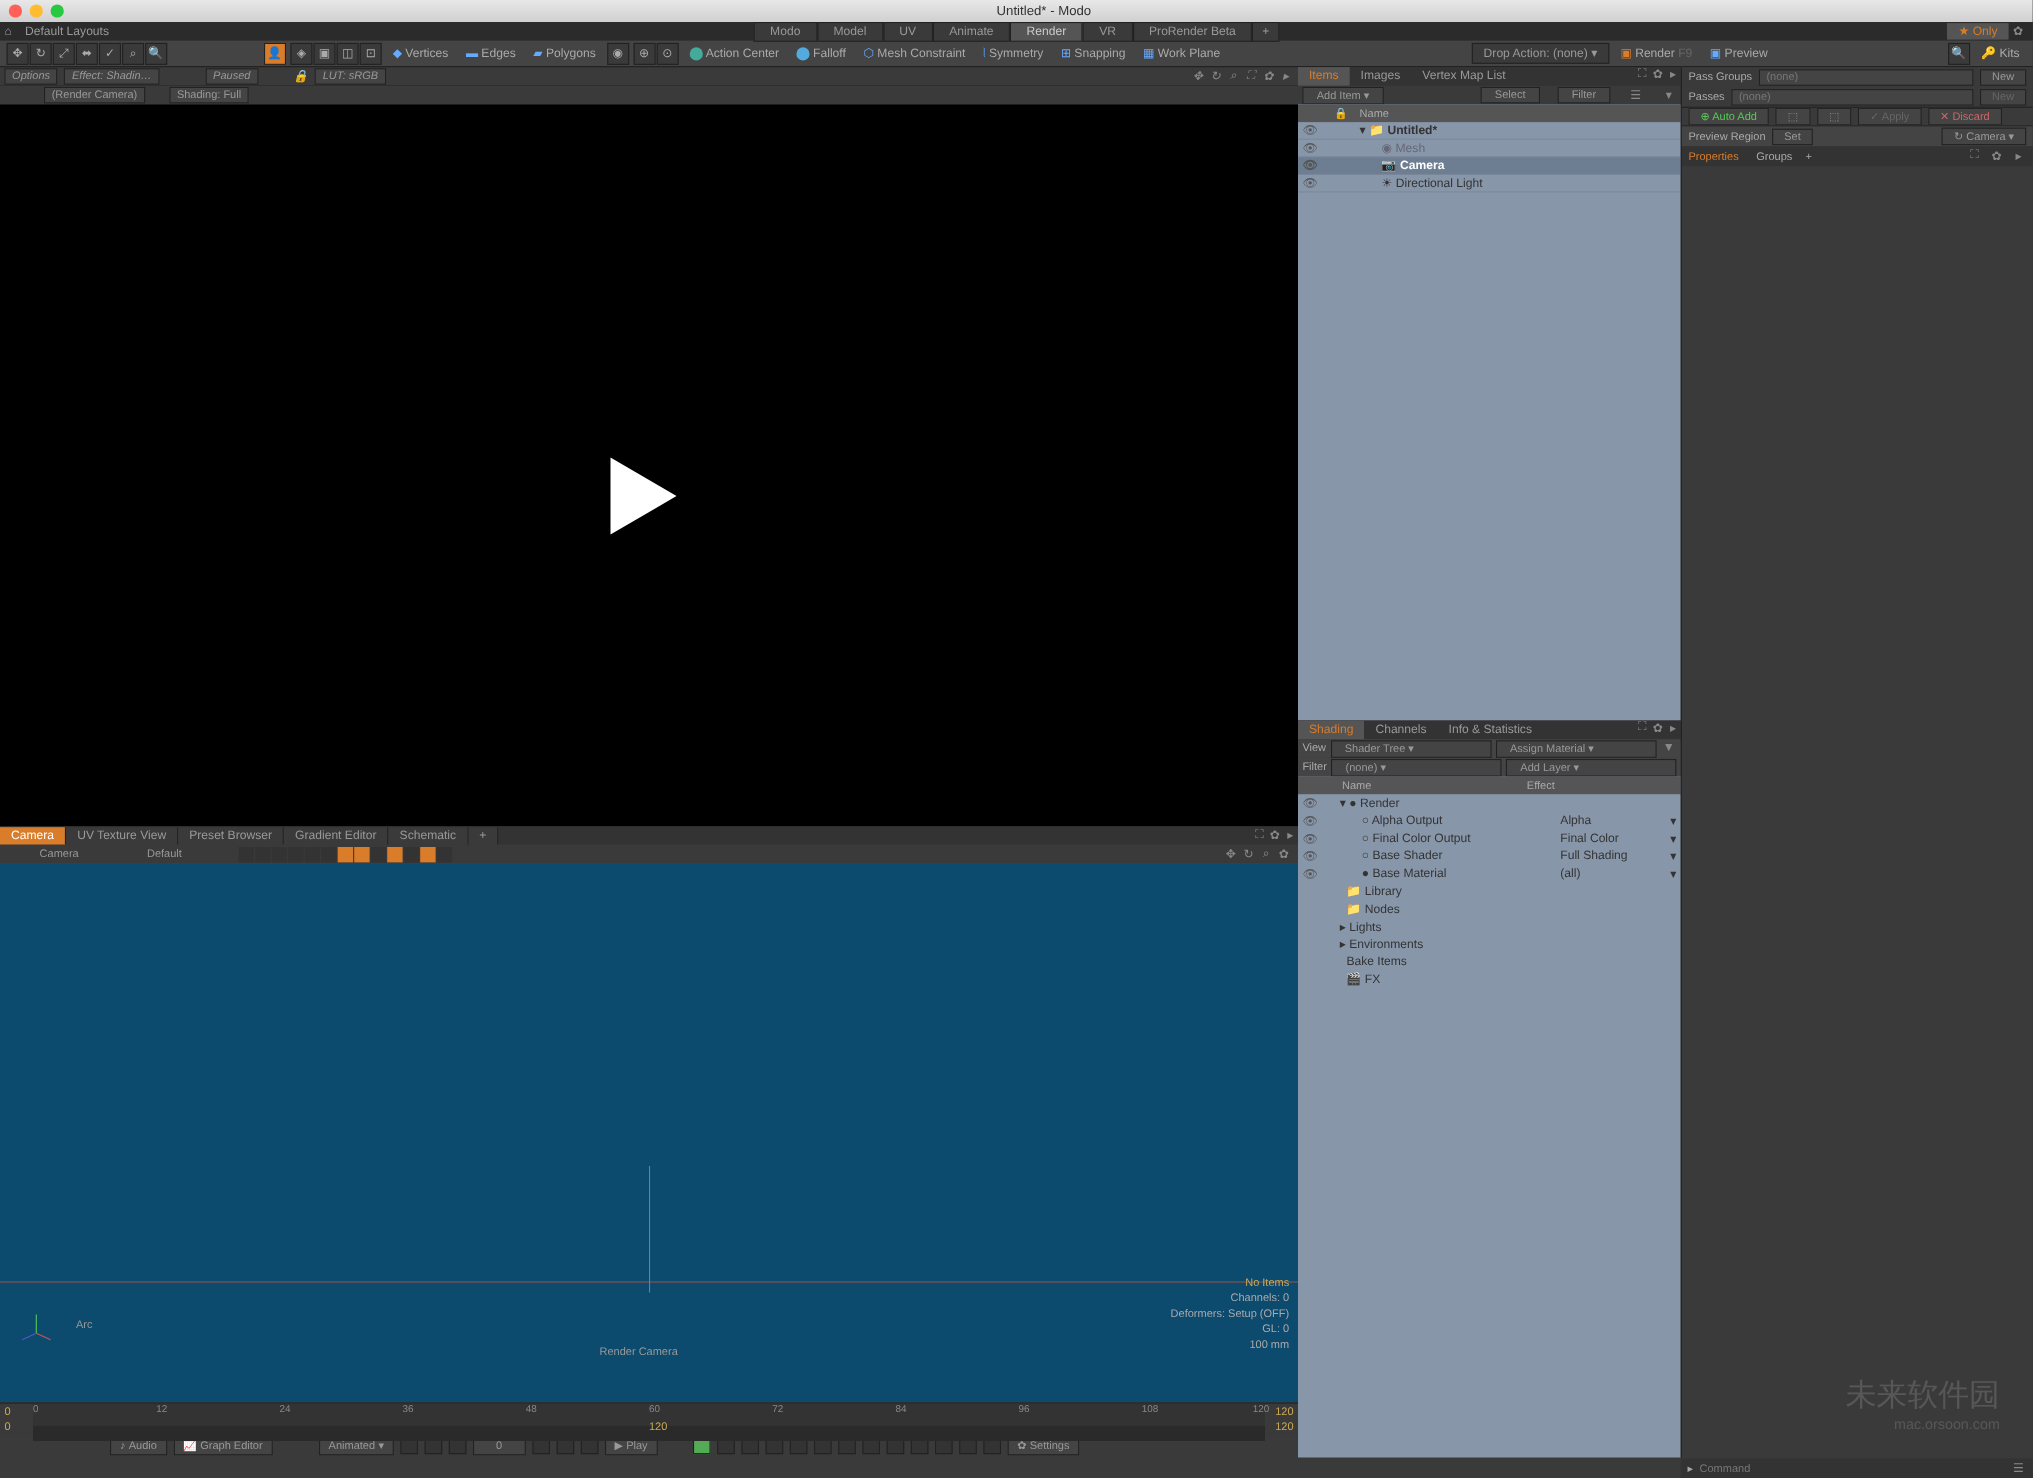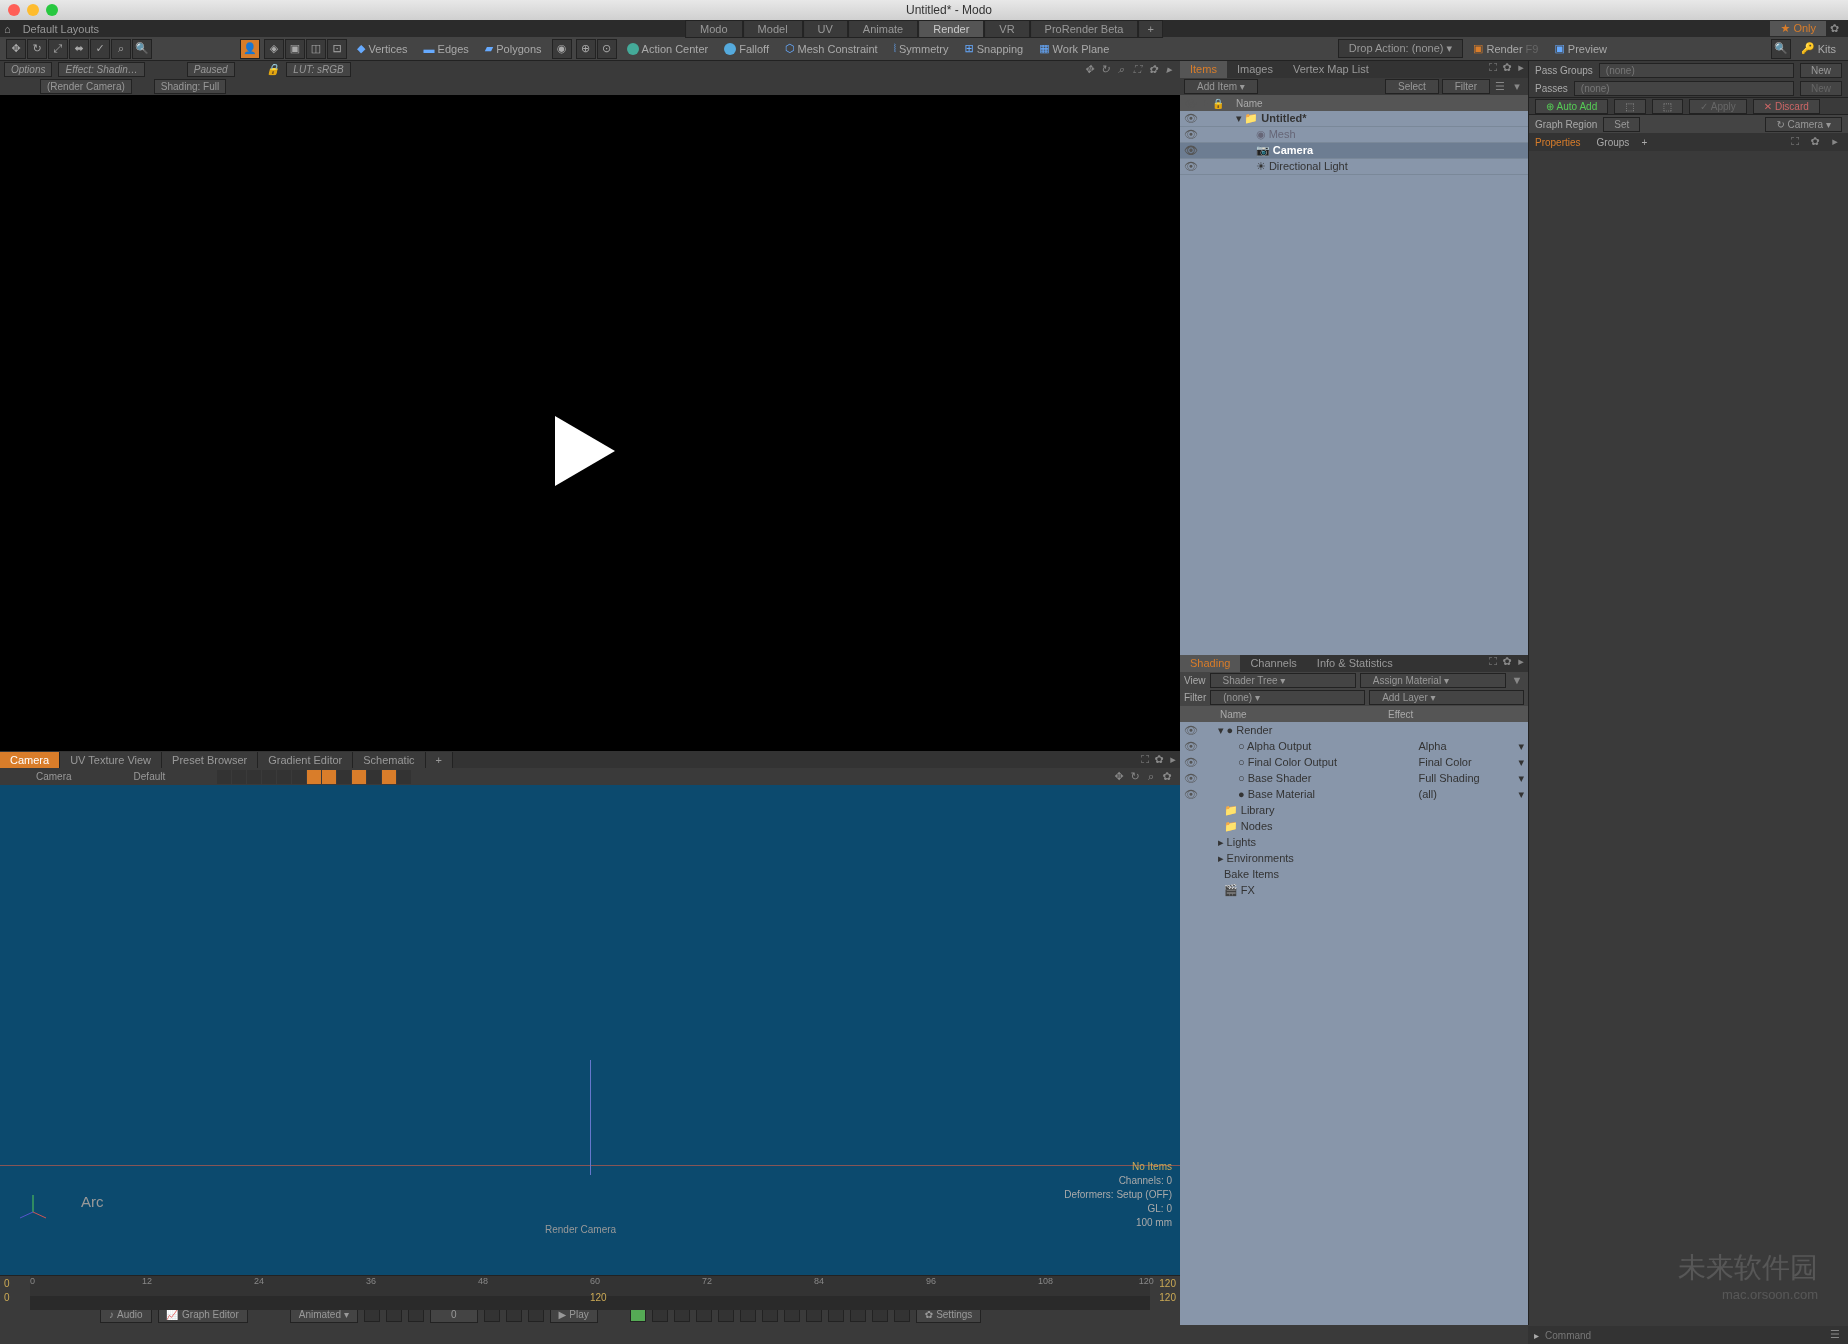--- a/index.html
+++ b/index.html
@@ -42,33 +42,33 @@
 .cv-icons { display: flex; gap: 1px; margin-left: 20px; }
 .cv-ico { width: 14px; height: 14px; background: #333; cursor: pointer; }
 .cv-ico.or { background: #d97d2a; }
 .grid-canvas { position: absolute; top: 17px; left: 0; right: 0; bottom: 0; background: #0c4a6e; }
 .horizon { position: absolute; left: 0; right: 0; top: 380px; height: 1px; background: #885555; }
 .vaxis { position: absolute; left: 590px; top: 275px; width: 1px; height: 115px; background: #6677cc; }
 .info-text { position: absolute; right: 8px; bottom: 45px; text-align: right; color: #ccaa55; font-size: 10px; line-height: 14px; }
 .info-text .w { color: #aaa; }
 .cam-label { position: absolute; left: 545px; bottom: 40px; color: #999; font-size: 10px; }
 .axis-gizmo { position: absolute; left: 18px; bottom: 55px; width: 30px; height: 30px; }
-.arc-lbl { position: absolute; left: 81px; bottom: 65px; color: #999; font-size: 15px; }
+.arc-lbl { position: absolute; left: 69px; bottom: 65px; color: #999; font-size: 10px; }
 .timeline { height: 28px; background: #3a3a3a; border-top: 1px solid #222; position: relative; }
 .tl-scale { height: 20px; background: #333; position: relative; margin: 0 30px; }
 .tick { position: absolute; top: 0; color: #888; font-size: 9px; }
 .tl-slider { height: 14px; background: #2a2a2a; margin: 0 30px; }
 .playback { height: 22px; background: #3a3a3a; display: flex; align-items: center; padding: 0 100px; gap: 6px; }
 .pb-btn { padding: 2px 8px; background: #444; border: 1px solid #222; font-size: 10px; color: #999; cursor: pointer; display: flex; align-items: center; gap: 3px; }
 .pb-ico { width: 16px; height: 16px; background: #333; cursor: pointer; border: 1px solid #222; }
 .right-col { width: 348px; background: #3a3a3a; display: flex; flex-direction: column; }
 .r-tabs { height: 17px; display: flex; background: #333; }
 .r-tab { padding: 2px 10px; font-size: 11px; color: #999; cursor: pointer; }
 .r-tab.active { background: #555; color: #d97d2a; }
-.item-bar { height: 17px; background: #3a3a3a; display: flex; align-items: center; padding: 0 4px; gap: 3px; }
+.item-bar { height: 17px; background: #3a3a3a; display: flex; align-items: center; padding: 0 4px; gap: 16px; }
 .item-dd { padding: 1px 12px; background: #444; border: 1px solid #222; font-size: 10px; color: #999; }
 .item-list { flex: 0 0 560px; background: #8896aa; color: #333; overflow: hidden; }
 .il-head { height: 16px; background: #555; color: #aaa; display: flex; align-items: center; padding: 0 4px; font-size: 10px; }
 .il-row { height: 16px; display: flex; align-items: center; padding: 0 4px; font-size: 11px; border-bottom: 1px solid #7a8899; }
 .il-row.sel { background: #6d7d92; color: #fff; font-weight: bold; }
 .eye { width: 14px; text-align: center; color: #555; }
 .sh-tabs { height: 17px; display: flex; background: #333; }
 .shader-bar { height: 17px; background: #444; display: flex; align-items: center; padding: 0 4px; font-size: 10px; gap: 4px; }
 .shader-list { flex: 1; background: #8896aa; color: #333; }
 .sl-head { height: 16px; background: #555; color: #aaa; display: flex; padding: 0 40px; font-size: 10px; align-items: center; }
@@ -457,21 +457,21 @@
       <span class="fr-btn" style="color:#666">New</span>
     </div>
     <div class="fr-row" style="border-top:1px solid #222;border-bottom:1px solid #222">
       <span class="fr-btn g">⊕ <span>Auto Add</span></span>
       <span class="fr-btn">⬚</span>
       <span class="fr-btn">⬚</span>
       <span class="fr-btn" style="color:#666">✓ <span>Apply</span></span>
       <span class="fr-btn" style="color:#c66">✕ <span>Discard</span></span>
     </div>
     <div class="fr-row" style="background:#444">
-      <span>Graph Region</span>
+      <span>Preview Region</span>
       <span class="fr-btn">Set</span>
       <div class="spacer"></div>
       <span class="fr-btn">↻ <span>Camera</span> ▾</span>
     </div>
     <div class="fr-row" style="background:#333">
       <span style="color:#d97d2a">Properties</span>
       <span style="margin-left:10px">Groups</span>
       <span style="margin-left:6px">+</span>
       <div class="spacer"></div>
       <span class="vc">⛶</span>

